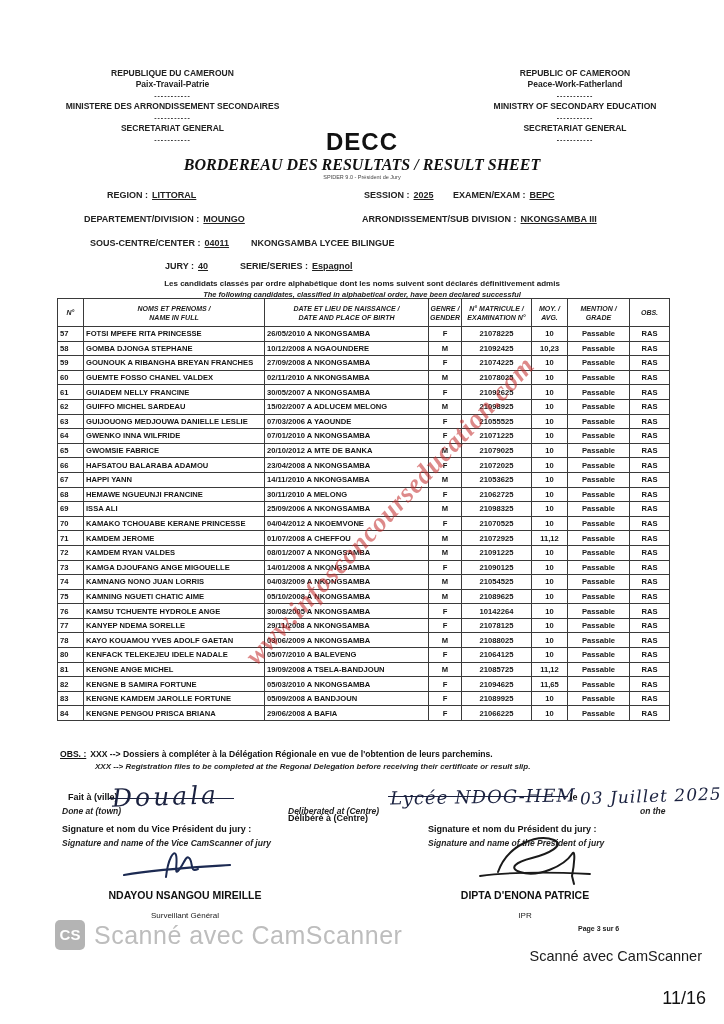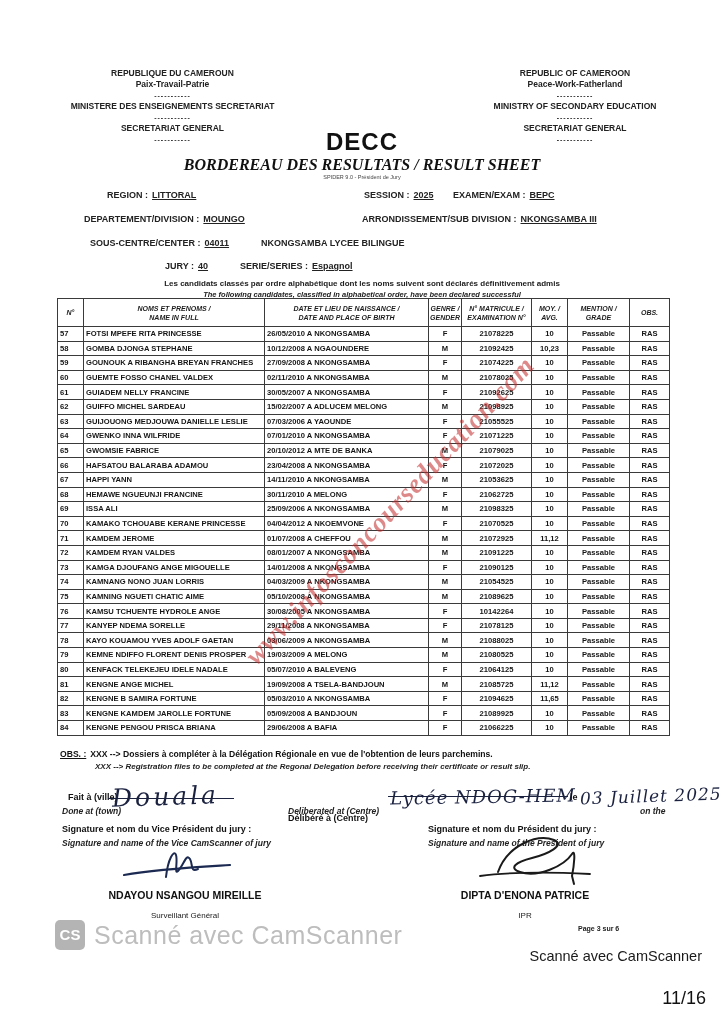--- a/index.html
+++ b/index.html
@@ -70,21 +70,21 @@
 </style>
 </head>
 <body>
 
 <div class="page">
 
   <div class="lh lh-left">
     <div>REPUBLIQUE DU CAMEROUN</div>
     <div>Paix-Travail-Patrie</div>
     <div class="dashes">-----------</div>
-    <div>MINISTERE DES ENSEIGNEMENTS SECRETARIAT</div>
+    <div>MINISTERE DES ARRONDISSEMENT SECONDAIRES</div>
     <div class="dashes">-----------</div>
     <div>SECRETARIAT GENERAL</div>
     <div class="dashes">-----------</div>
   </div>
   <div class="lh lh-right">
     <div>REPUBLIC OF CAMEROON</div>
     <div>Peace-Work-Fatherland</div>
     <div class="dashes">-----------</div>
     <div>MINISTRY OF SECONDARY EDUCATION</div>
     <div class="dashes">-----------</div>
@@ -105,21 +105,21 @@
   <div class="fld" style="left:453px; top:190px;text-align:center;">
     <span>EXAMEN/EXAM :</span><span class="val">BEPC</span>
   </div>
   <div class="fld" style="left:84px; top:214px;">
     <span>DEPARTEMENT/DIVISION :</span><span class="val">MOUNGO</span>
   </div>
   <div class="fld" style="left:362px; top:214px;">
     <span>ARRONDISSEMENT/SUB DIVISION :</span><span class="val">NKONGSAMBA III</span>
   </div>
   <div class="fld" style="left:90px; top:238px;">
-    <span>SOUS-CENTRE/CENTER :</span><span class="val">04011</span><span class="val" style="margin-left:32px; text-decoration:none;">NKONGSAMBA LYCEE BILINGUE</span>
+    <span>SOUS-CENTRE/CENTER :</span><span class="val">04011</span><span class="val" style="margin-left:22px; text-decoration:none;">NKONGSAMBA LYCEE BILINGUE</span>
   </div>
   <div class="fld" style="left:165px; top:261px;">
     <span>JURY :</span><span class="val">40</span>
   </div>
   <div class="fld" style="left:240px; top:261px;">
     <span>SERIE/SERIES :</span><span class="val">Espagnol</span>
   </div>
 
   <div class="admitted-fr">Les candidats classés par ordre alphabétique dont les noms suivent sont déclarés définitivement admis</div>
   <div class="admitted-en">The following candidates, classified in alphabetical order, have been declared successful</div>
@@ -362,30 +362,20 @@
           <td class="c-num">78</td>
           <td class="c-name">KAYO KOUAMOU YVES ADOLF GAETAN</td>
           <td class="c-birth">03/06/2009 A NKONGSAMBA</td>
           <td class="c-gender">M</td>
           <td class="c-matricule">21088025</td>
           <td class="c-avg">10</td>
           <td class="c-mention">Passable</td>
           <td class="c-obs">RAS</td>
         </tr>
         <tr>
-          <td class="c-num">79</td>
-          <td class="c-name">KEMNE NDIFFO FLORENT DENIS PROSPER</td>
-          <td class="c-birth">19/03/2009 A MELONG</td>
-          <td class="c-gender">M</td>
-          <td class="c-matricule">21080525</td>
-          <td class="c-avg">10</td>
-          <td class="c-mention">Passable</td>
-          <td class="c-obs">RAS</td>
-        </tr>
-        <tr>
           <td class="c-num">80</td>
           <td class="c-name">KENFACK TELEKEJEU IDELE NADALE</td>
           <td class="c-birth">05/07/2010 A BALEVENG</td>
           <td class="c-gender">F</td>
           <td class="c-matricule">21064125</td>
           <td class="c-avg">10</td>
           <td class="c-mention">Passable</td>
           <td class="c-obs">RAS</td>
         </tr>
         <tr>

